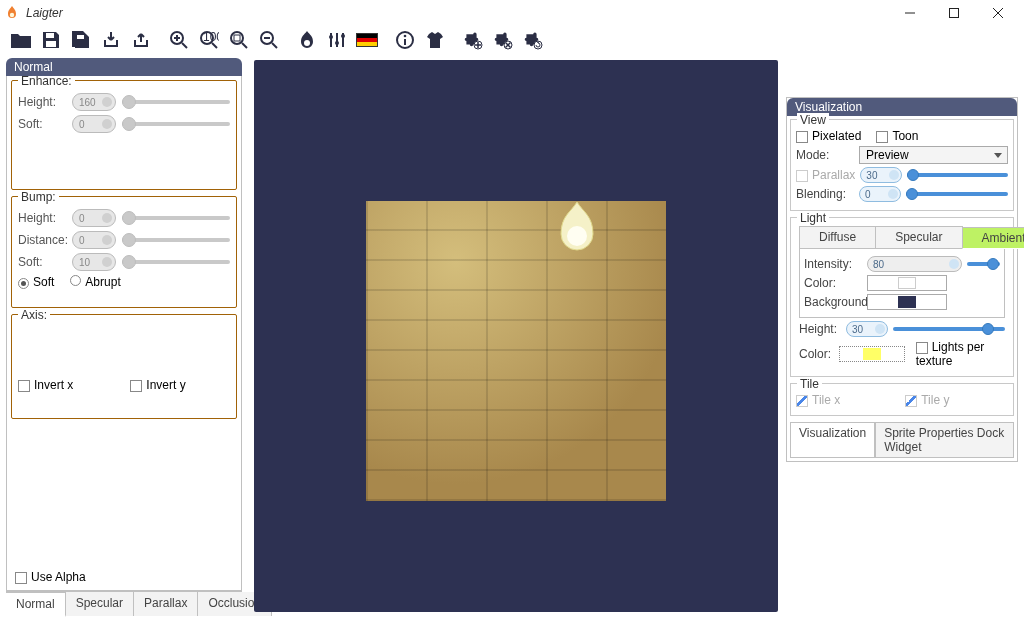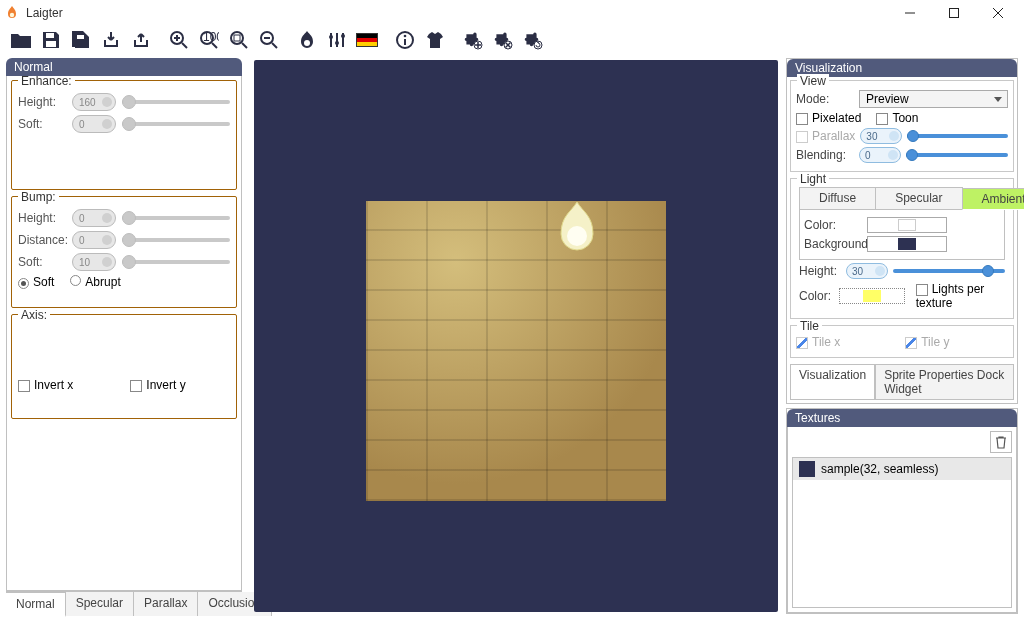--- a/index.html
+++ b/index.html
@@ -1,19 +1,19 @@
 <!DOCTYPE html>
 <html><head>
 <meta charset="utf-8">
 <style>
 * { box-sizing: border-box; margin: 0; padding: 0; font-family: "Segoe UI", Tahoma, sans-serif; font-size: 12px; }
 body { background: #fff; width: 1024px; height: 622px; overflow: hidden; position: relative; }
 
 
-.titlebar { height: 26px; display: flex; align-items: center; padding: 0 4px; }
+.titlebar { height: 26px; display: flex; align-items: center; padding: 0 4px; font-style: italic; }
 .titlebar .app-icon { width: 16px; height: 16px; margin-right: 6px; }
 .titlebar .title { flex: 1; color: #333; }
 .winbtns { display: flex; }
 .winbtn { width: 44px; height: 26px; display: flex; align-items: center; justify-content: center; color: #222; }
 .winbtn svg { display: block; }
 
 
 .toolbar { height: 28px; display: flex; align-items: center; padding: 2px 8px; gap: 4px; }
 .tbtn { width: 26px; height: 24px; display: flex; align-items: center; justify-content: center; color: #2a2d40; }
 .tbtn svg { display: block; }
@@ -52,21 +52,21 @@
   background:
     repeating-linear-gradient(0deg, rgba(0,0,0,.12) 0 2px, transparent 2px 30px),
     repeating-linear-gradient(90deg, rgba(0,0,0,.12) 0 2px, transparent 2px 60px),
     radial-gradient(circle at 30% 20%, #d4be7c, #a8884c 70%);
   filter: blur(.6px);
   margin-top:30px;
 }
 .flame { position:absolute; top: 140px; left: 57%; width: 48px; height: 56px; }
 
 
-.rightwrap { width: 240px; padding: 4px 6px 4px 2px; display:flex; flex-direction:column; gap:4px; overflow:hidden; }
+.rightwrap { width: 240px; padding: 4px 6px 4px 2px; display:flex; flex-direction:column; gap:4px; overflow:hidden;margin-top:39px; }
 .rightpanel { border:1px solid #c0c0c0; display:flex; flex-direction:column; }
 .rgroup { border: 1px solid #c8c8c8; margin: 3px; padding: 6px 5px 5px 5px; position: relative; }
 .rgroup .legend { position: absolute; top: -7px; left: 6px; background: #fff; padding: 0 3px; color: #333; }
 .rrow { display:flex; align-items:center; margin:3px 0; gap:5px; }
 .rrow .lbl { width: 58px; color:#444; }
 .combo { flex:1; height: 18px; border:1px solid #aaa; background:#f4f4f4; display:flex; align-items:center; padding: 0 6px; position:relative; }
 .combo::after { content:""; position:absolute; right:5px; top:6px; border-left:4px solid transparent; border-right:4px solid transparent; border-top:5px solid #555; }
 .rspin { width: 42px; height: 16px; border:1px solid #8fbce0; background:#eaf3fb; border-radius:8px; display:flex; align-items:center; padding:0 5px; font-size:10px; color:#4b6a8a; position:relative; }
 .rspin::after{content:""; position:absolute; right:2px; top:2px; width:10px; height:10px; border-radius:50%; background:#cfe4f5;}
 .rslider { flex:1; height:4px; background:#4a90d9; border-radius:2px; position:relative; }
@@ -295,20 +295,21 @@
 
       <div class="groupbox" style="height:105px;">
         <span class="legend">Axis:</span>
         <div class="row" style="margin-top:55px;">
           <label><span class="checkbox"></span><span>Invert x</span></label>
           <label style="margin-left:51px;"><span class="checkbox"></span><span>Invert y</span></label>
         </div>
       </div>
 
       <div style="flex:1"></div>
+      <label style="padding:2px 4px;"><span class="checkbox"></span><span>Use Alpha</span></label>
     </div>
     <div class="left-bottom-tabs">
       <div class="ltab active">Normal</div>
       <div class="ltab">Specular</div>
       <div class="ltab">Parallax</div>
       <div class="ltab">Occlusion</div>
     </div>
   </div>
 
   <div class="center">
@@ -323,28 +324,28 @@
     </div>
   </div>
 
   <div class="rightwrap">
     <div class="rightpanel" style="flex:0 0 auto;">
       <div class="panel-title">Visualization</div>
 
       <div class="rgroup">
         <span class="legend">View</span>
         <div class="rrow">
+          <label><span class="checkbox"></span><span>Pixelated</span></label>
+          <label style="margin-left:10px;"><span class="checkbox"></span><span>Toon</span></label>
+        </div>
+        <div class="rrow">
           <span class="lbl">Mode:</span>
           <div class="combo">
               <span>Preview</span>
             </div>
-        </div>
-        <div class="rrow">
-          <label><span class="checkbox"></span><span>Pixelated</span></label>
-          <label style="margin-left:10px;"><span class="checkbox"></span><span>Toon</span></label>
         </div>
         <div class="rrow">
           <label style="color:#aaa;"><span class="checkbox disabled"></span><span>Parallax</span></label>
           <span class="rspin">30</span>
           <div class="rslider">
               <div class="thumb" style="left:0;"></div>
             </div>
         </div>
         <div class="rrow">
           <span class="lbl">Blending:</span>
@@ -357,20 +358,27 @@
 
       <div class="rgroup">
         <span class="legend">Light</span>
         <div class="tabs3">
           <div class="tab3">Diffuse</div>
           <div class="tab3">Specular</div>
           <div class="tab3 active">Ambient</div>
         </div>
         <div class="tabcontent3">
           <div class="rrow">
+            <span class="lbl">Intensity:</span>
+            <span class="rspin" style="border-color:#bbb; background:#eee; width:95px;">80</span>
+            <div class="rslider">
+                <div class="thumb" style="left:calc(80% - 6px);"></div>
+              </div>
+          </div>
+          <div class="rrow">
             <span class="lbl">Color:</span>
             <span class="colorwell">
                 <span class="swatch" style="background:#ffffff; border:1px solid #ccc;"></span>
               </span>
           </div>
           <div class="rrow">
             <span class="lbl">Background:</span>
             <span class="colorwell">
                 <span class="swatch" style="background:#2d3152;"></span>
               </span>
@@ -399,32 +407,14 @@
           <label style="margin-left:60px; color:#aaa;"><span class="checkbox disabled on"></span><span>Tile y</span></label>
         </div>
       </div>
 
       <div class="bottom-tabbar" style="margin:3px;">
         <div class="btab active">Visualization</div>
         <div class="btab">Sprite Properties Dock Widget</div>
       </div>
     </div>
 
-    <div class="rightpanel" style="flex:1; min-height:0;">
-      <div class="panel-title">Textures</div>
-      <div class="tex-body">
-        <div class="trashrow">
-          <div class="trash">
-            <svg width="14" height="14" viewBox="0 0 14 14">
-                <path d="M2 3h10M5 3V2h4v1M3 3l1 10h6l1-10" fill="none" stroke="#555" stroke-width="1.2"></path>
-              </svg>
-          </div>
-        </div>
-        <div class="texlist">
-          <div class="texitem">
-            <span class="texthumb"></span>
-            <span>sample(32, seamless)</span>
-          </div>
-        </div>
-      </div>
-    </div>
   </div>
 </div>
 
 </body></html>

